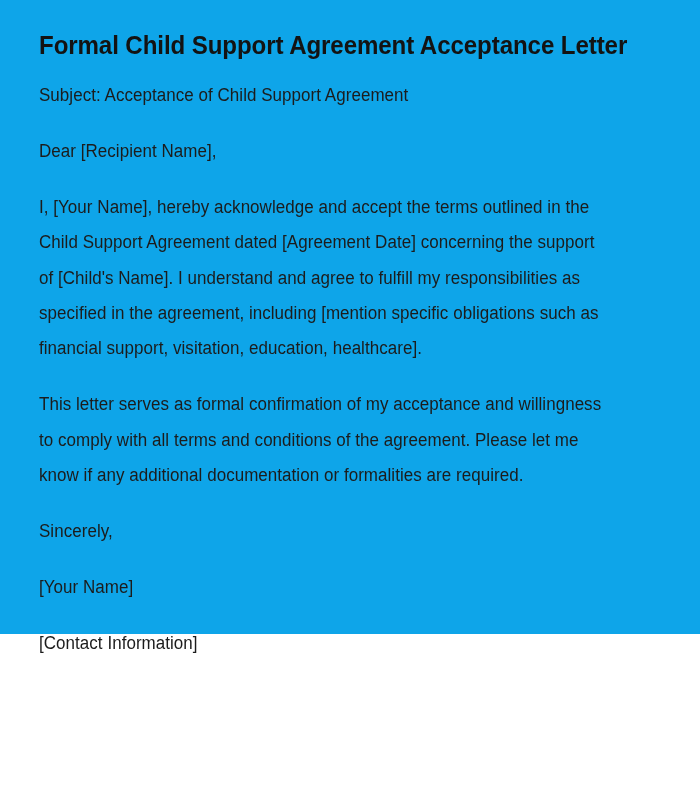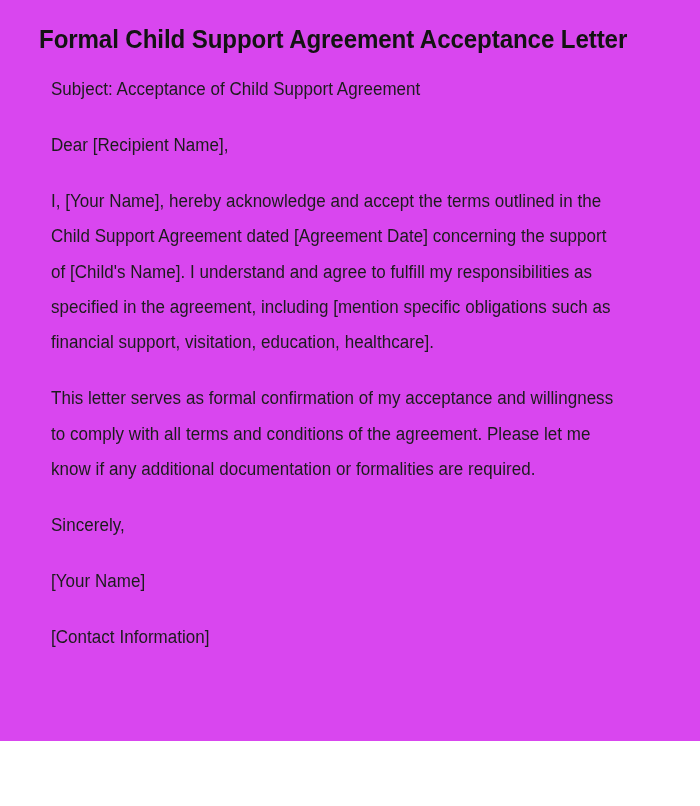--- a/index.html
+++ b/index.html
@@ -13,41 +13,41 @@
     height: 806px;
     overflow: hidden;
     font-family: "Liberation Sans", "DejaVu Sans", sans-serif;
     color: #1c1c1c;
     -webkit-font-smoothing: antialiased;
   }
 
   .page {
     box-sizing: border-box;
     width: 700px;
-    height: 741px;
-    padding: 20px 71px 0 39px;
-    background: #d946ef;
+    height: 634px;
+    padding: 26px 71px 0 39px;
+    background: #0ea5e9;
   }
 
   .doc-title {
     margin: 0;
     padding: 0;
     font-family: "Liberation Sans Narrow", "Liberation Sans", sans-serif;
     font-weight: 700;
     font-size: 25.5px;
     line-height: 38px;
     letter-spacing: -0.1px;
     color: #131313;
     transform: scaleX(0.945);
     transform-origin: left top;
     width: 105.8%;
   }
 
   .letter-body {
-    margin: 12px;
+    margin: 0;
     padding: 0;
     list-style: none;
   }
 
   .para {
     margin: 0 0 20.5px 0;
     padding: 0;
     font-family: "Liberation Sans Narrow", "Liberation Sans", sans-serif;
     font-size: 17.6px;
     line-height: 35.4px;

